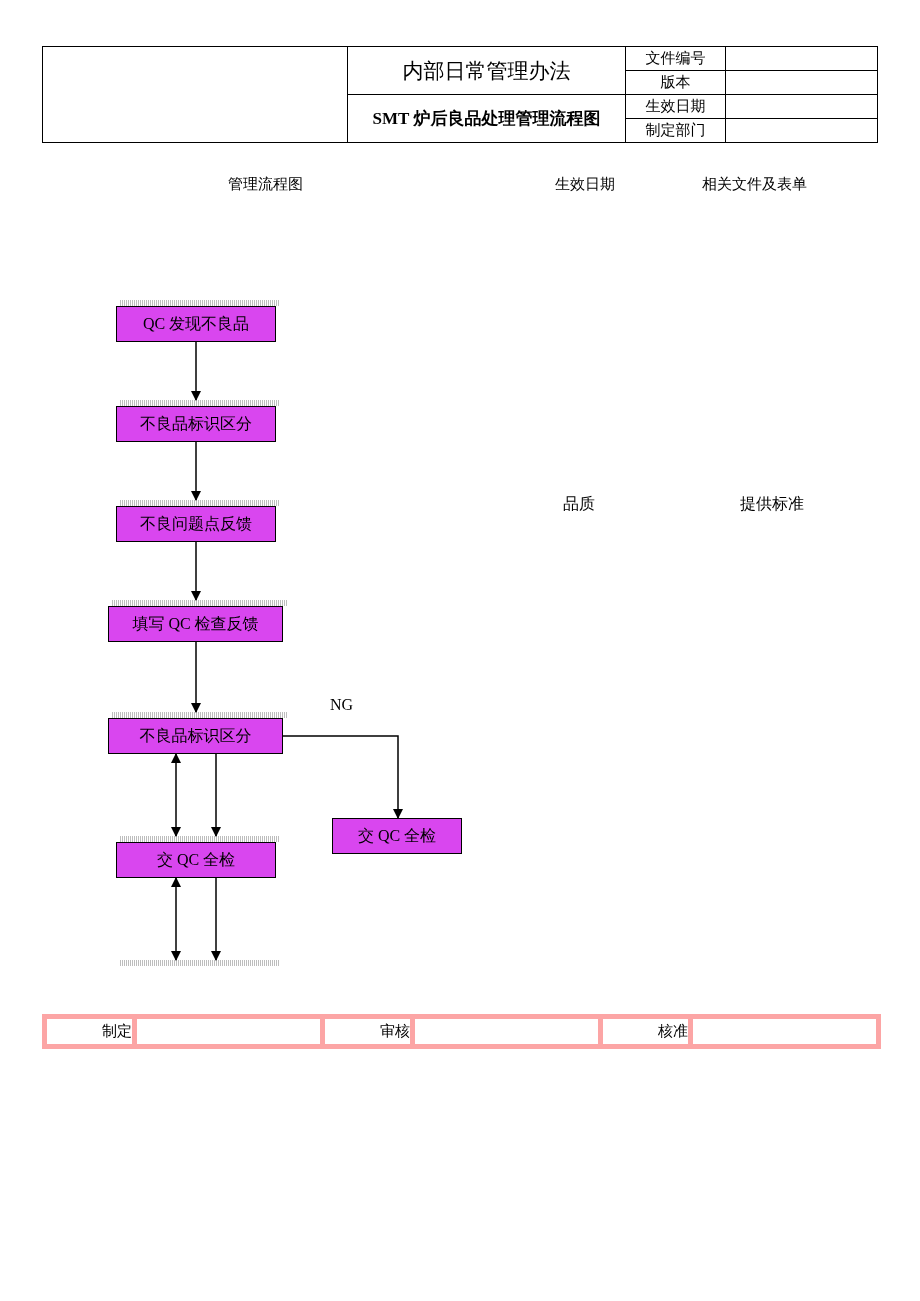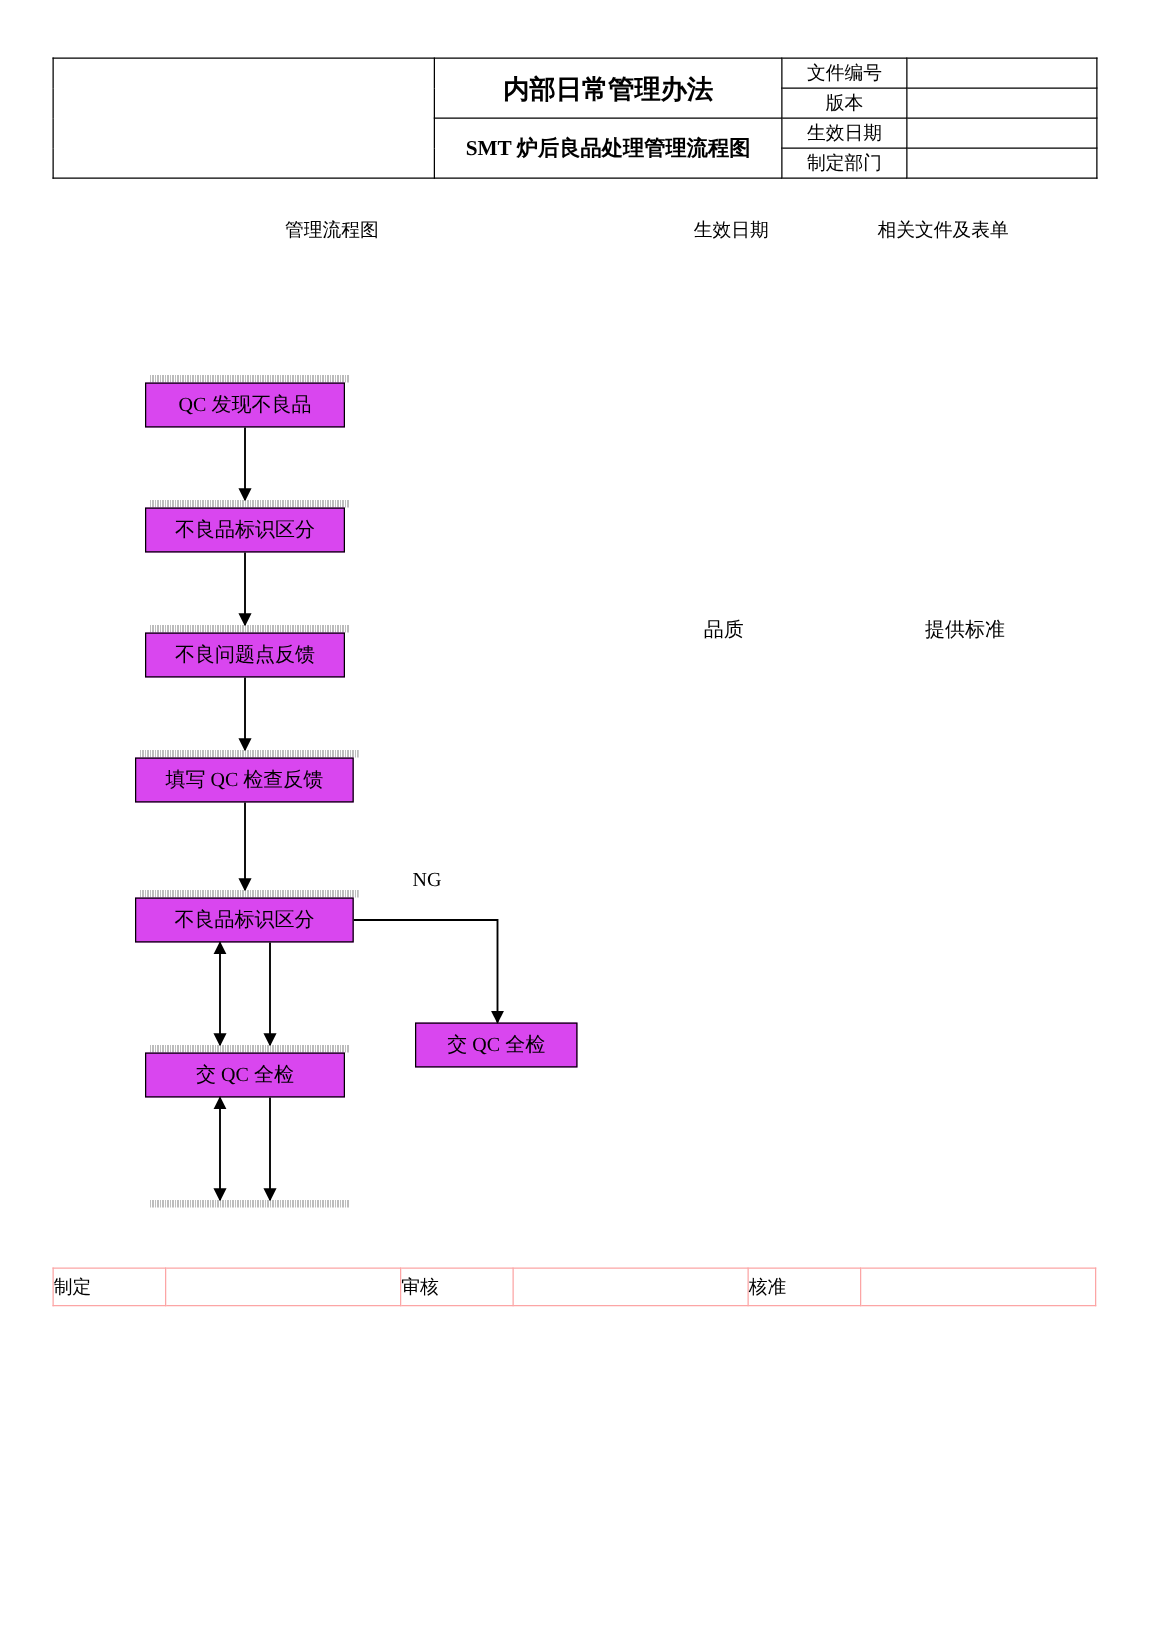--- a/index.html
+++ b/index.html
@@ -21,21 +21,21 @@
       border-collapse: collapse;
       table-layout: fixed;
     }
     .hdr-table td {
       border: 1px solid #000;
       text-align: center;
       vertical-align: middle;
       height: 24px;
     }
     .ht-col1 { width: 305px; }
-    .ht-col2 { width: 278px; font-weight: bold; }
+    .ht-col2 { width: 278px; }
     .ht-col3 { width: 100px; }
     .ht-col4 { width: 152px; }
     .ht-title1 { font-size: 21px; }
     .ht-title2 { font-size: 17px; font-weight: 700; }
     .ht-lab   { font-size: 15px; }
     
     .colhead {
       position: absolute;
       top: 175px;
       font-size: 15px;
@@ -75,22 +75,22 @@
     
     .ftr-table {
       position: absolute;
       left: 42px;
       top: 1014px;
       width: 835px;
       border-collapse: collapse;
       table-layout: fixed;
     }
     .ftr-table td {
-      border: 1px solid #fca5a5;
-      text-align: left;
+      border: 5px solid #fca5a5;
+      text-align: right;
       vertical-align: middle;
       height: 30px;
     }
     .ft-lab { width: 90px; font-size: 15px; }
     .ft-val { width: 188px; }
   </style>
 </head>
 <body>
 
 <table class="hdr-table">

